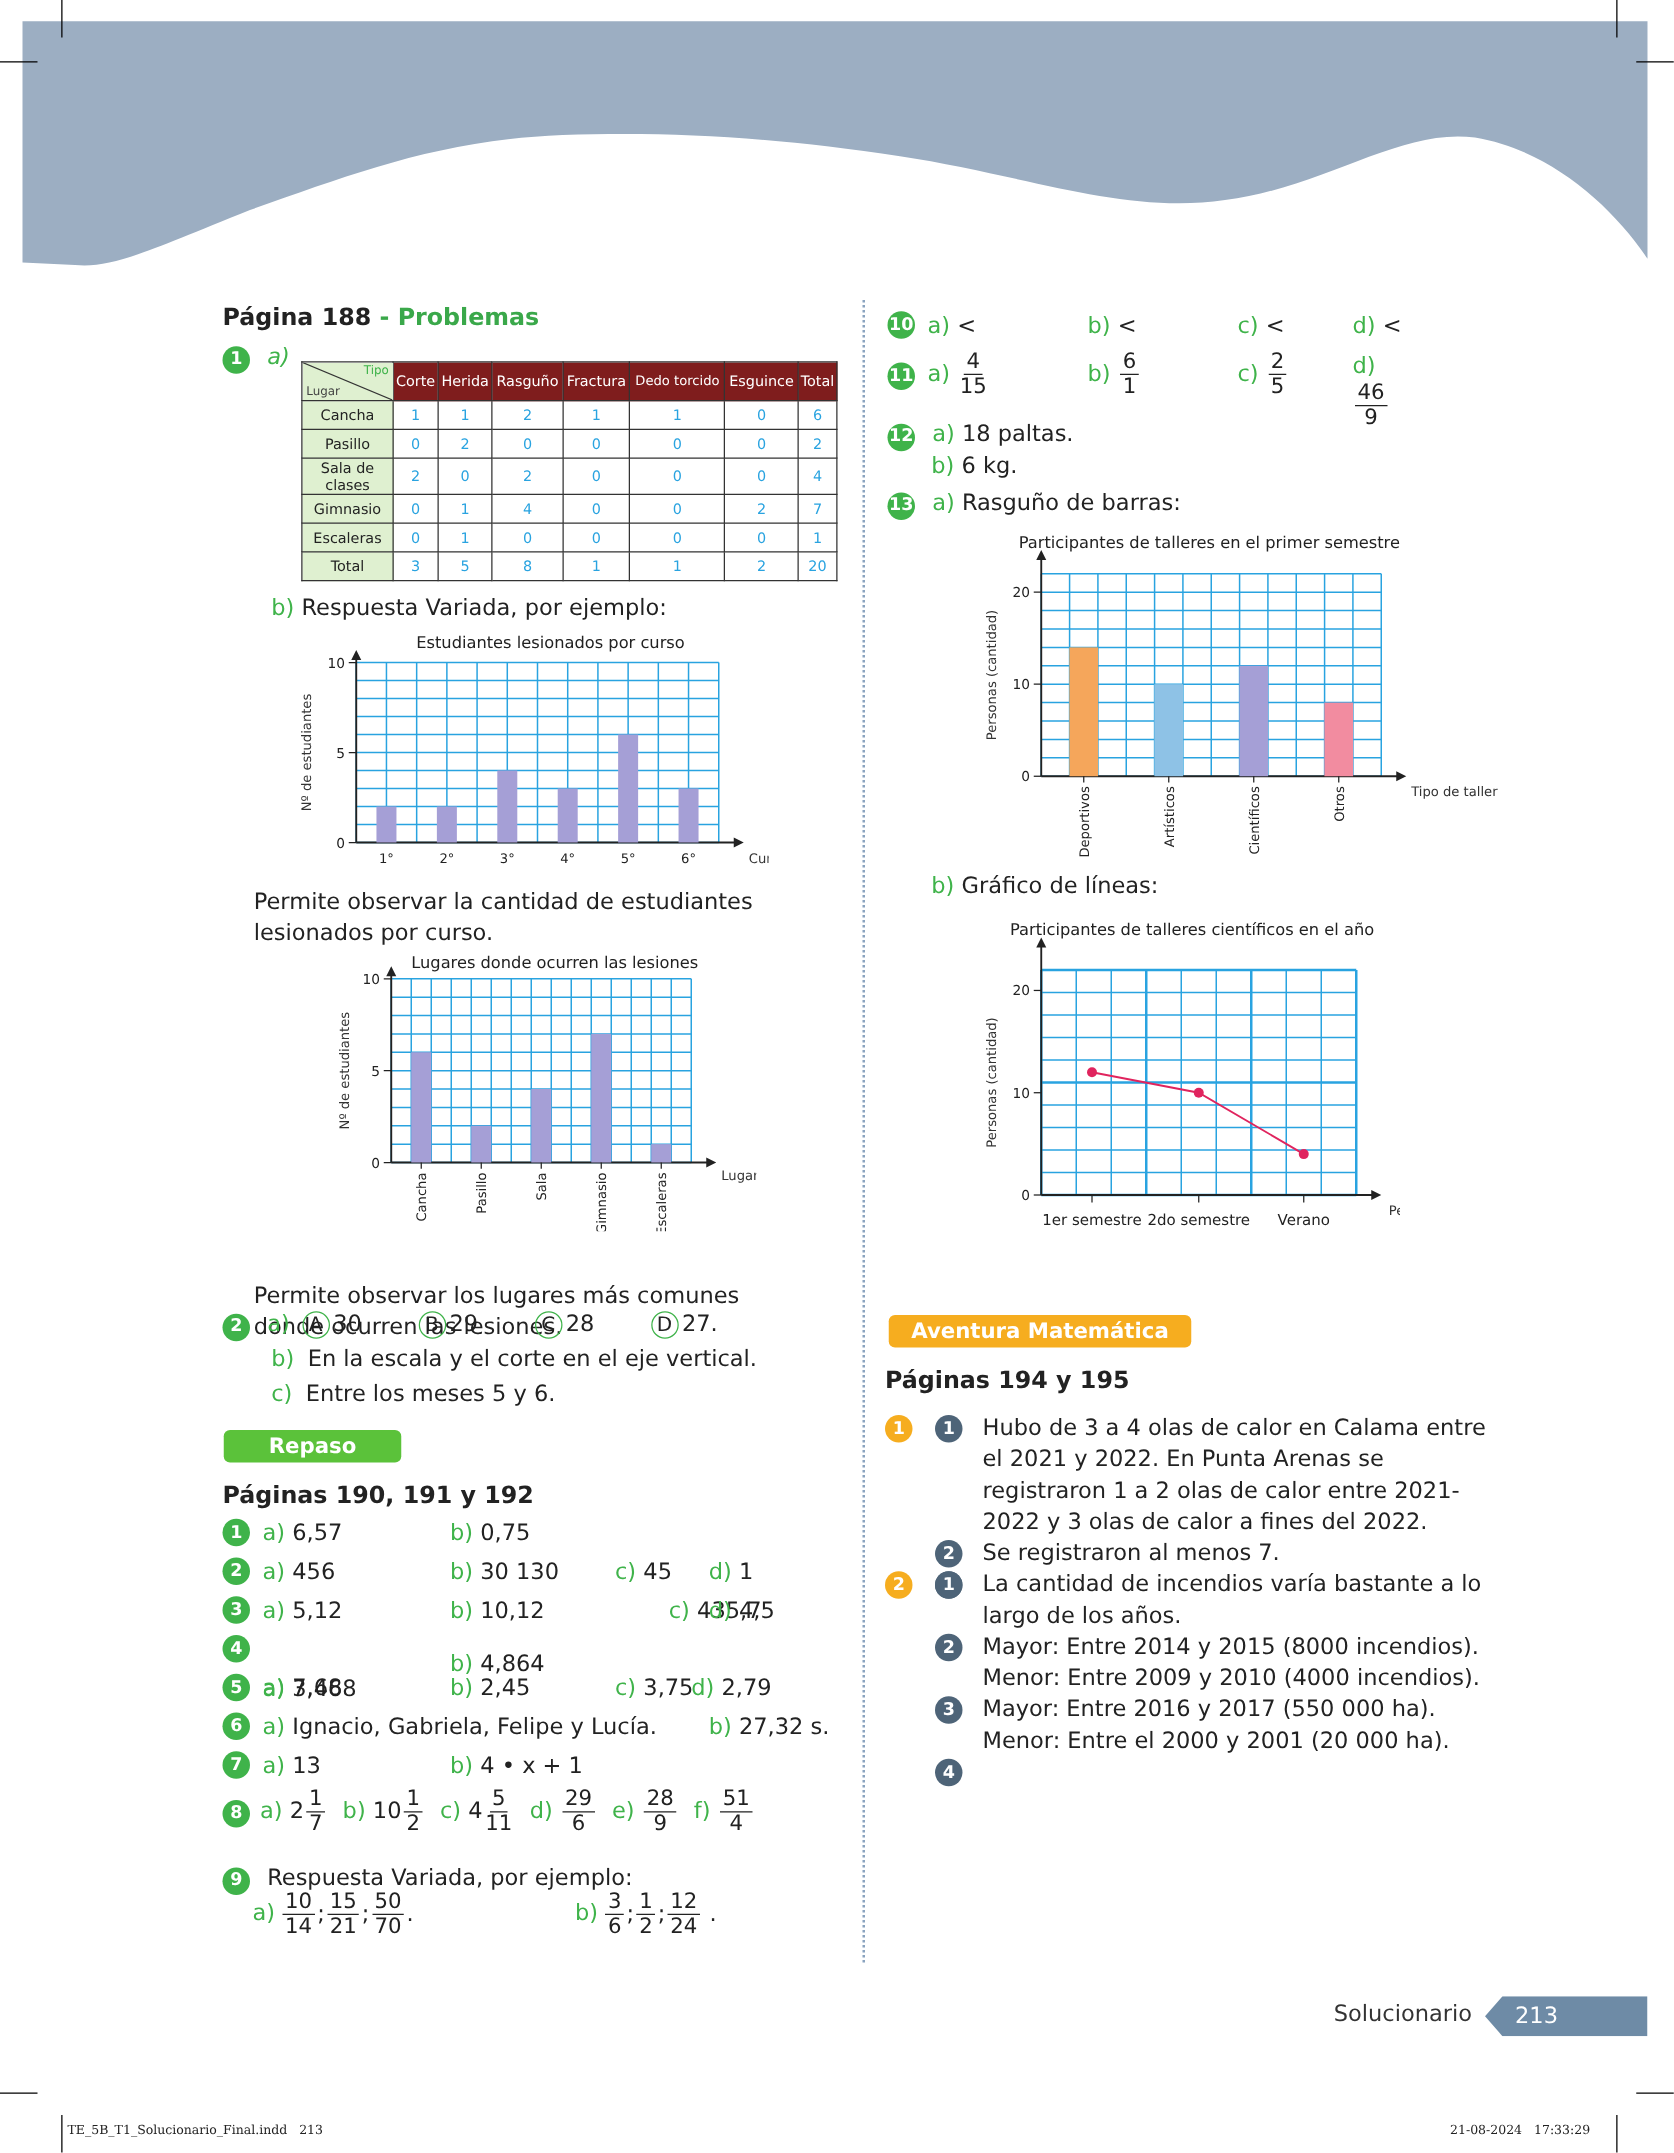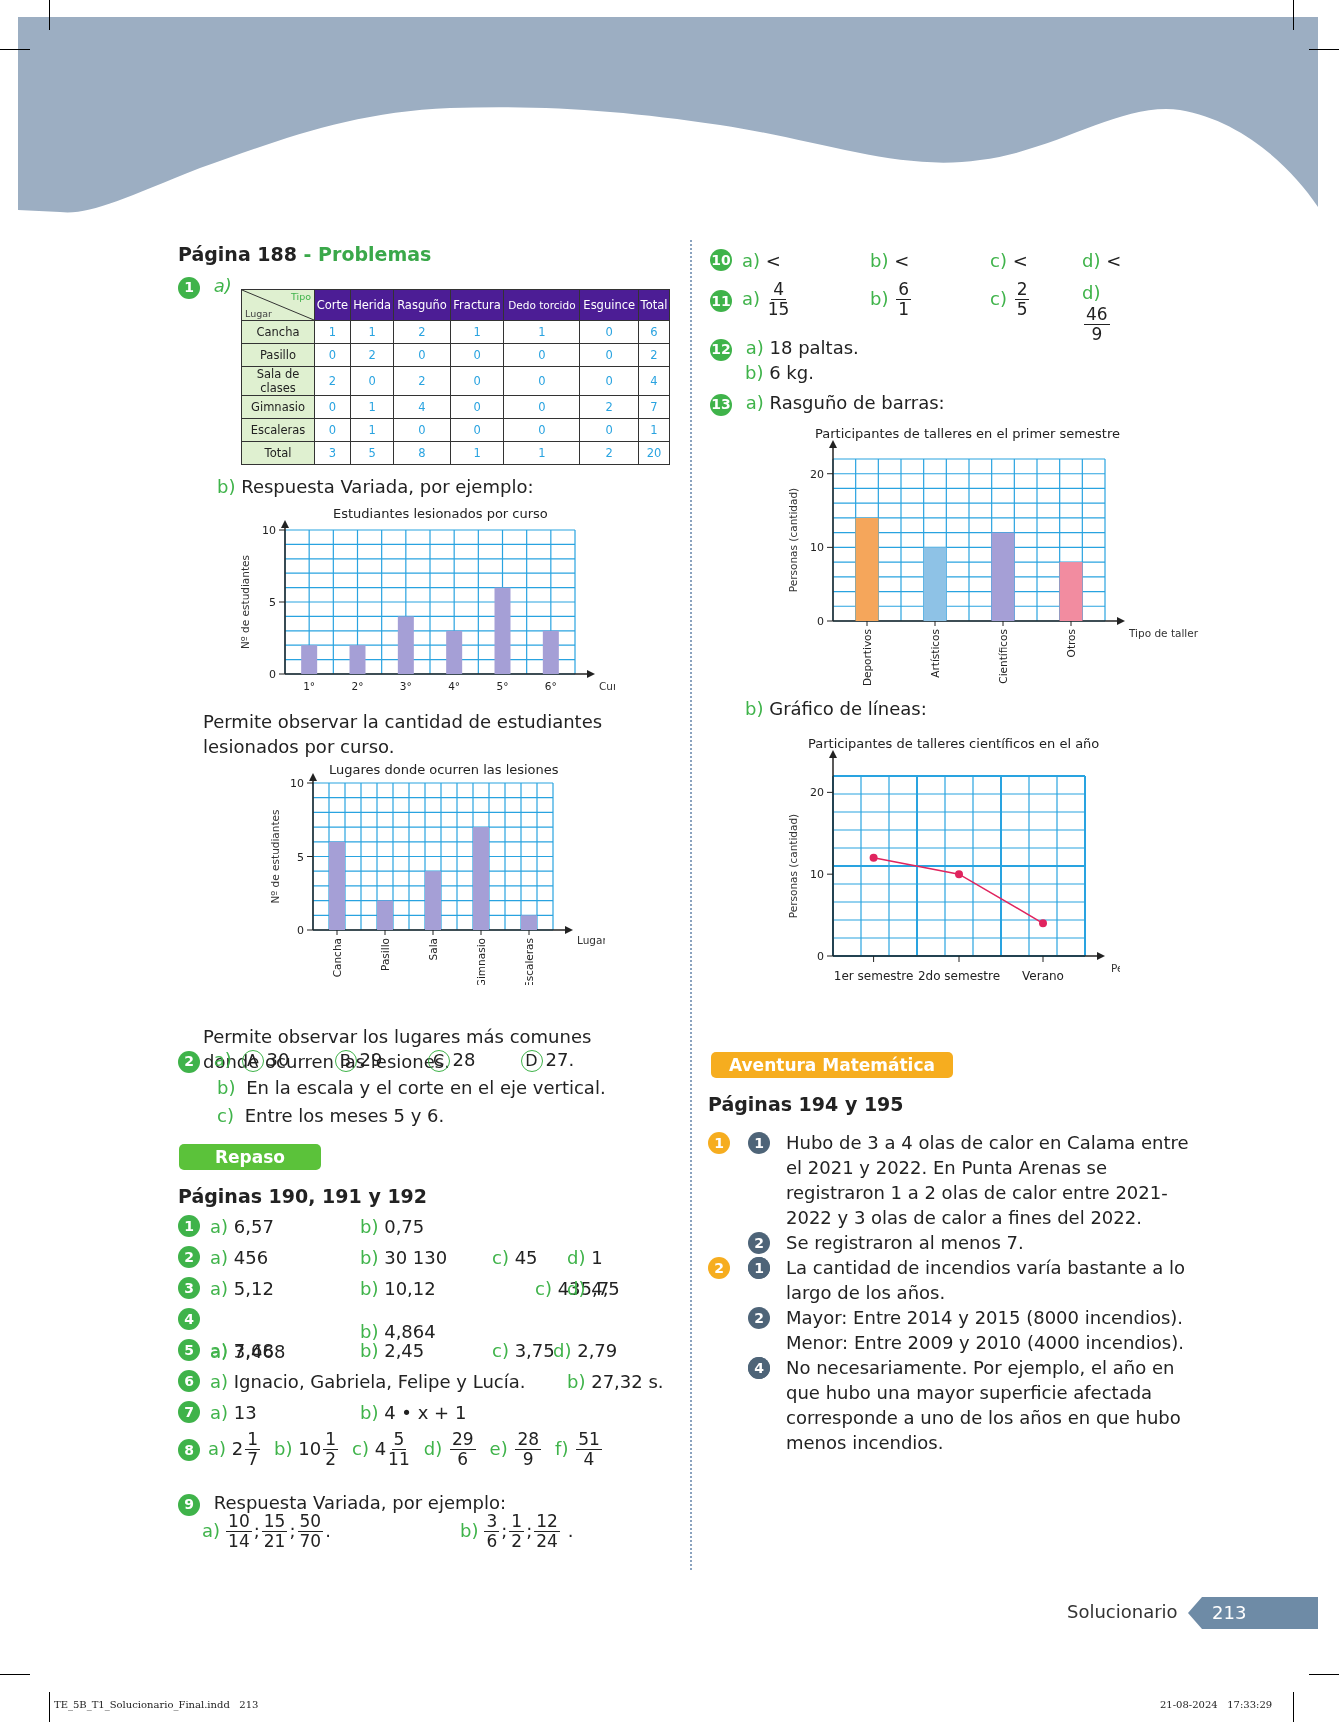--- a/index.html
+++ b/index.html
@@ -13,21 +13,21 @@
   .lbl{color:#3fb34a;}
   .num{display:inline-flex;align-items:center;justify-content:center;width:22px;height:22px;border-radius:50%;background:#3fb34a;color:#fff;font-weight:bold;font-size:14px;}
   .num.o{background:#f6ad1f;}
   .num.s{background:#4e6478;}
   .circ{display:inline-flex;align-items:center;justify-content:center;width:20px;height:20px;border:1px solid #3fb34a;border-radius:50%;font-size:16px;margin-right:3px;}
   .frac{display:inline-flex;flex-direction:column;align-items:center;vertical-align:middle;font-size:17px;line-height:19px;margin:0 2px;}
   .frac .n{border-bottom:1.5px solid #222;padding:0 2px;}
   .pill{position:absolute;border-radius:5px;color:#fff;font-weight:bold;font-size:17px;padding:3px 0;text-align:center;}
   table.inj{border-collapse:collapse;font-size:11.5px;}
   table.inj td,table.inj th{border:1px solid #333;height:22px;text-align:center;padding:0;}
-  table.inj th{background:#4c1d95;color:#fff;font-weight:normal;}
+  table.inj th{background:#7f1d1d;color:#fff;font-weight:normal;}
   table.inj td.rowh{background:#dff0d0;color:#222;}
   table.inj td.v{color:#29a3e0;}
   .vdiv{position:absolute;left:690px;top:240px;height:1330px;border-left:2px dotted #8aa3bf;}
   svg text{font-family:"DejaVu Sans",sans-serif;}
 </style>
 </head>
 <body>
 
 <svg class="banner" viewBox="0 0 1339 220">
   <path d="M18,17 L1318,17 L1318,207 C1290,165 1240,120 1180,110 C1120,102 1060,150 980,160 C900,172 820,140 720,125 C620,110 540,105 450,108 C350,112 280,140 200,168 C120,200 90,215 60,212 L18,210 Z" fill="#9caec2"></path>
@@ -523,22 +523,22 @@
     <div style="position:relative;margin-bottom:0;">
       <span class="num o" style="position:absolute;left:0;top:2px;">1</span>
       <div style="position:relative;padding-left:78px;width:410px;" class="txt"><span class="num s" style="position:absolute;left:40px;top:2px;">1</span><span>Hubo de 3 a 4 olas de calor en Calama entre el 2021 y 2022. En Punta Arenas se registraron 1 a 2 olas de calor entre 2021-2022 y 3 olas de calor a fines del 2022.</span></div>
       <div style="position:relative;padding-left:78px;width:410px;" class="txt"><span class="num s" style="position:absolute;left:40px;top:2px;">2</span><span>Se registraron al menos 7.</span></div>
       <div style="position:relative;padding-left:78px;width:410px;" class="txt"><span class="num s" style="position:absolute;left:40px;top:2px;">3</span></div>
     </div>
     <div style="position:relative;margin-bottom:0;">
       <span class="num o" style="position:absolute;left:0;top:2px;">2</span>
       <div style="position:relative;padding-left:78px;width:410px;" class="txt"><span class="num s" style="position:absolute;left:40px;top:2px;">1</span><span>La cantidad de incendios varía bastante a lo largo de los años.</span></div>
       <div style="position:relative;padding-left:78px;width:410px;" class="txt"><span class="num s" style="position:absolute;left:40px;top:2px;">2</span><span>Mayor: Entre 2014 y 2015 (8000 incendios). Menor: Entre 2009 y 2010 (4000 incendios).</span></div>
-      <div style="position:relative;padding-left:78px;width:410px;" class="txt"><span class="num s" style="position:absolute;left:40px;top:2px;">3</span></div>
-      <div style="position:relative;padding-left:78px;width:410px;" class="txt"><span class="num s" style="position:absolute;left:40px;top:2px;">4</span><span>No necesariamente. Por ejemplo, el año en que hubo una mayor superficie afectada corresponde a uno de los años en que hubo menos incendios.</span></div>
+      <div style="position:relative;padding-left:78px;width:410px;" class="txt"><span class="num s" style="position:absolute;left:40px;top:2px;">3</span><span>Mayor: Entre 2016 y 2017 (550 000 ha). Menor: Entre el 2000 y 2001 (20 000 ha).</span></div>
+      <div style="position:relative;padding-left:78px;width:410px;" class="txt"><span class="num s" style="position:absolute;left:40px;top:2px;">4</span></div>
     </div>
   </div>
 
 <div class="abs" style="left:1067px;top:1601px;font-size:18px;color:#333;">Solucionario</div>
 <div class="abs" style="left:1188px;top:1597px;width:130px;height:32px;">
   <svg width="130" height="32" viewBox="0 0 130 32">
       <path d="M14,0 L130,0 L130,32 L14,32 L0,16 Z" fill="#6e8ba6"></path>
     </svg>
   <span style="position:absolute;left:24px;top:5px;color:#fff;font-size:18px;">213</span>
 </div>

